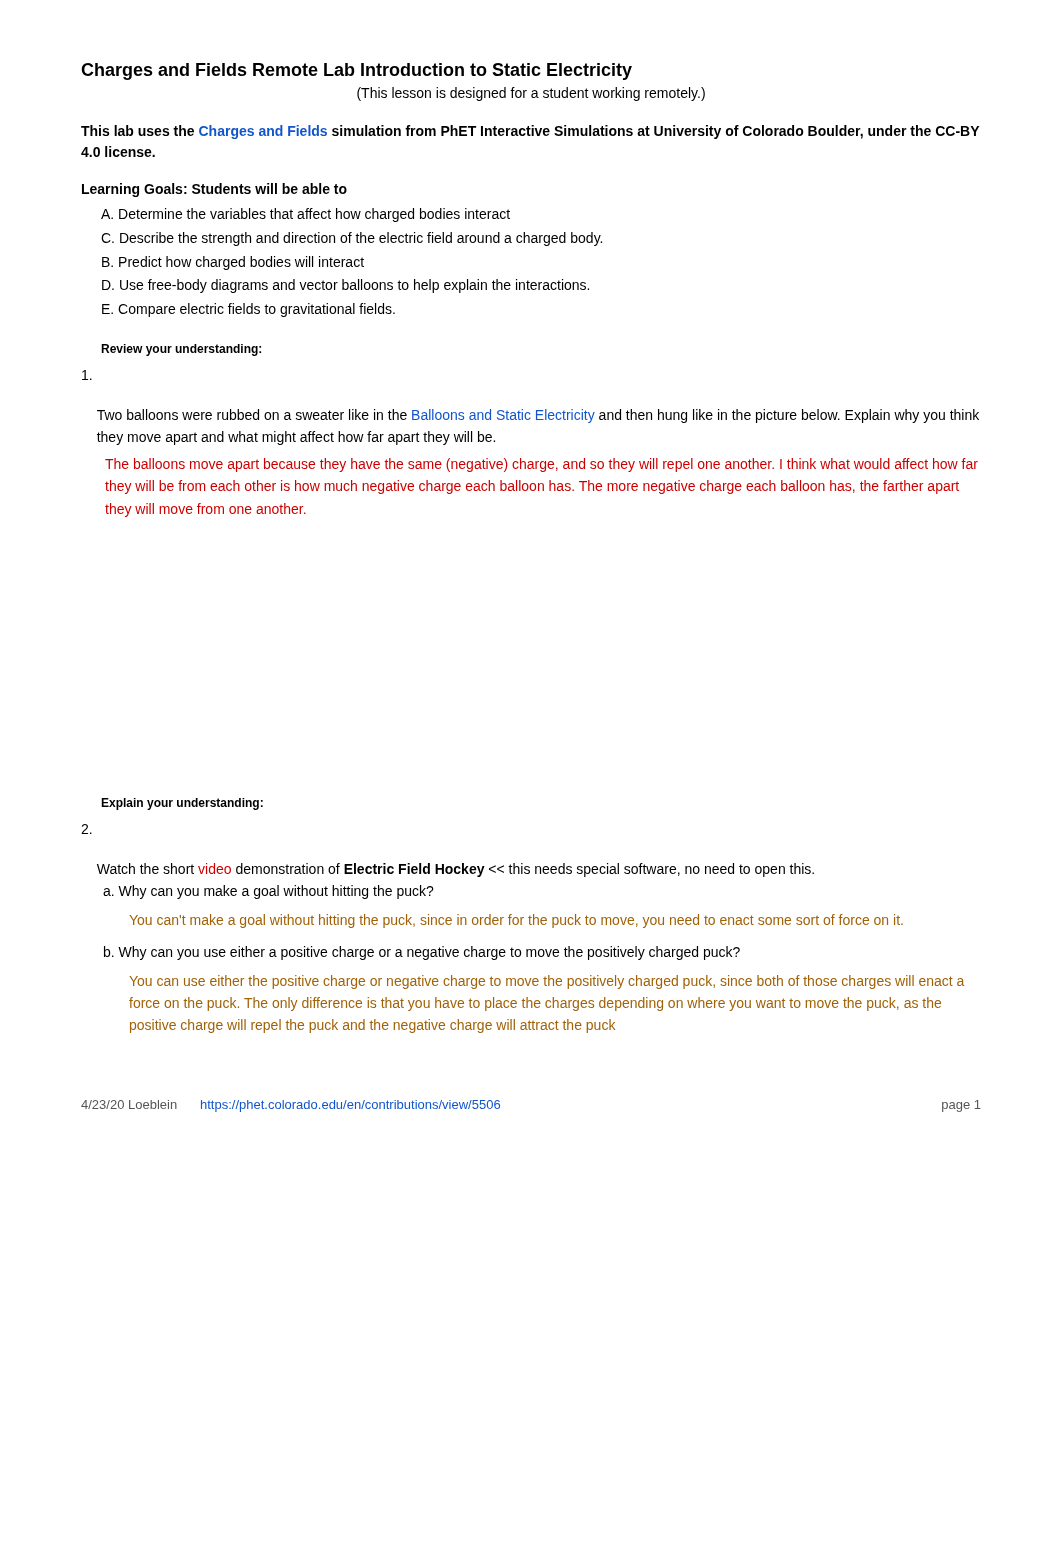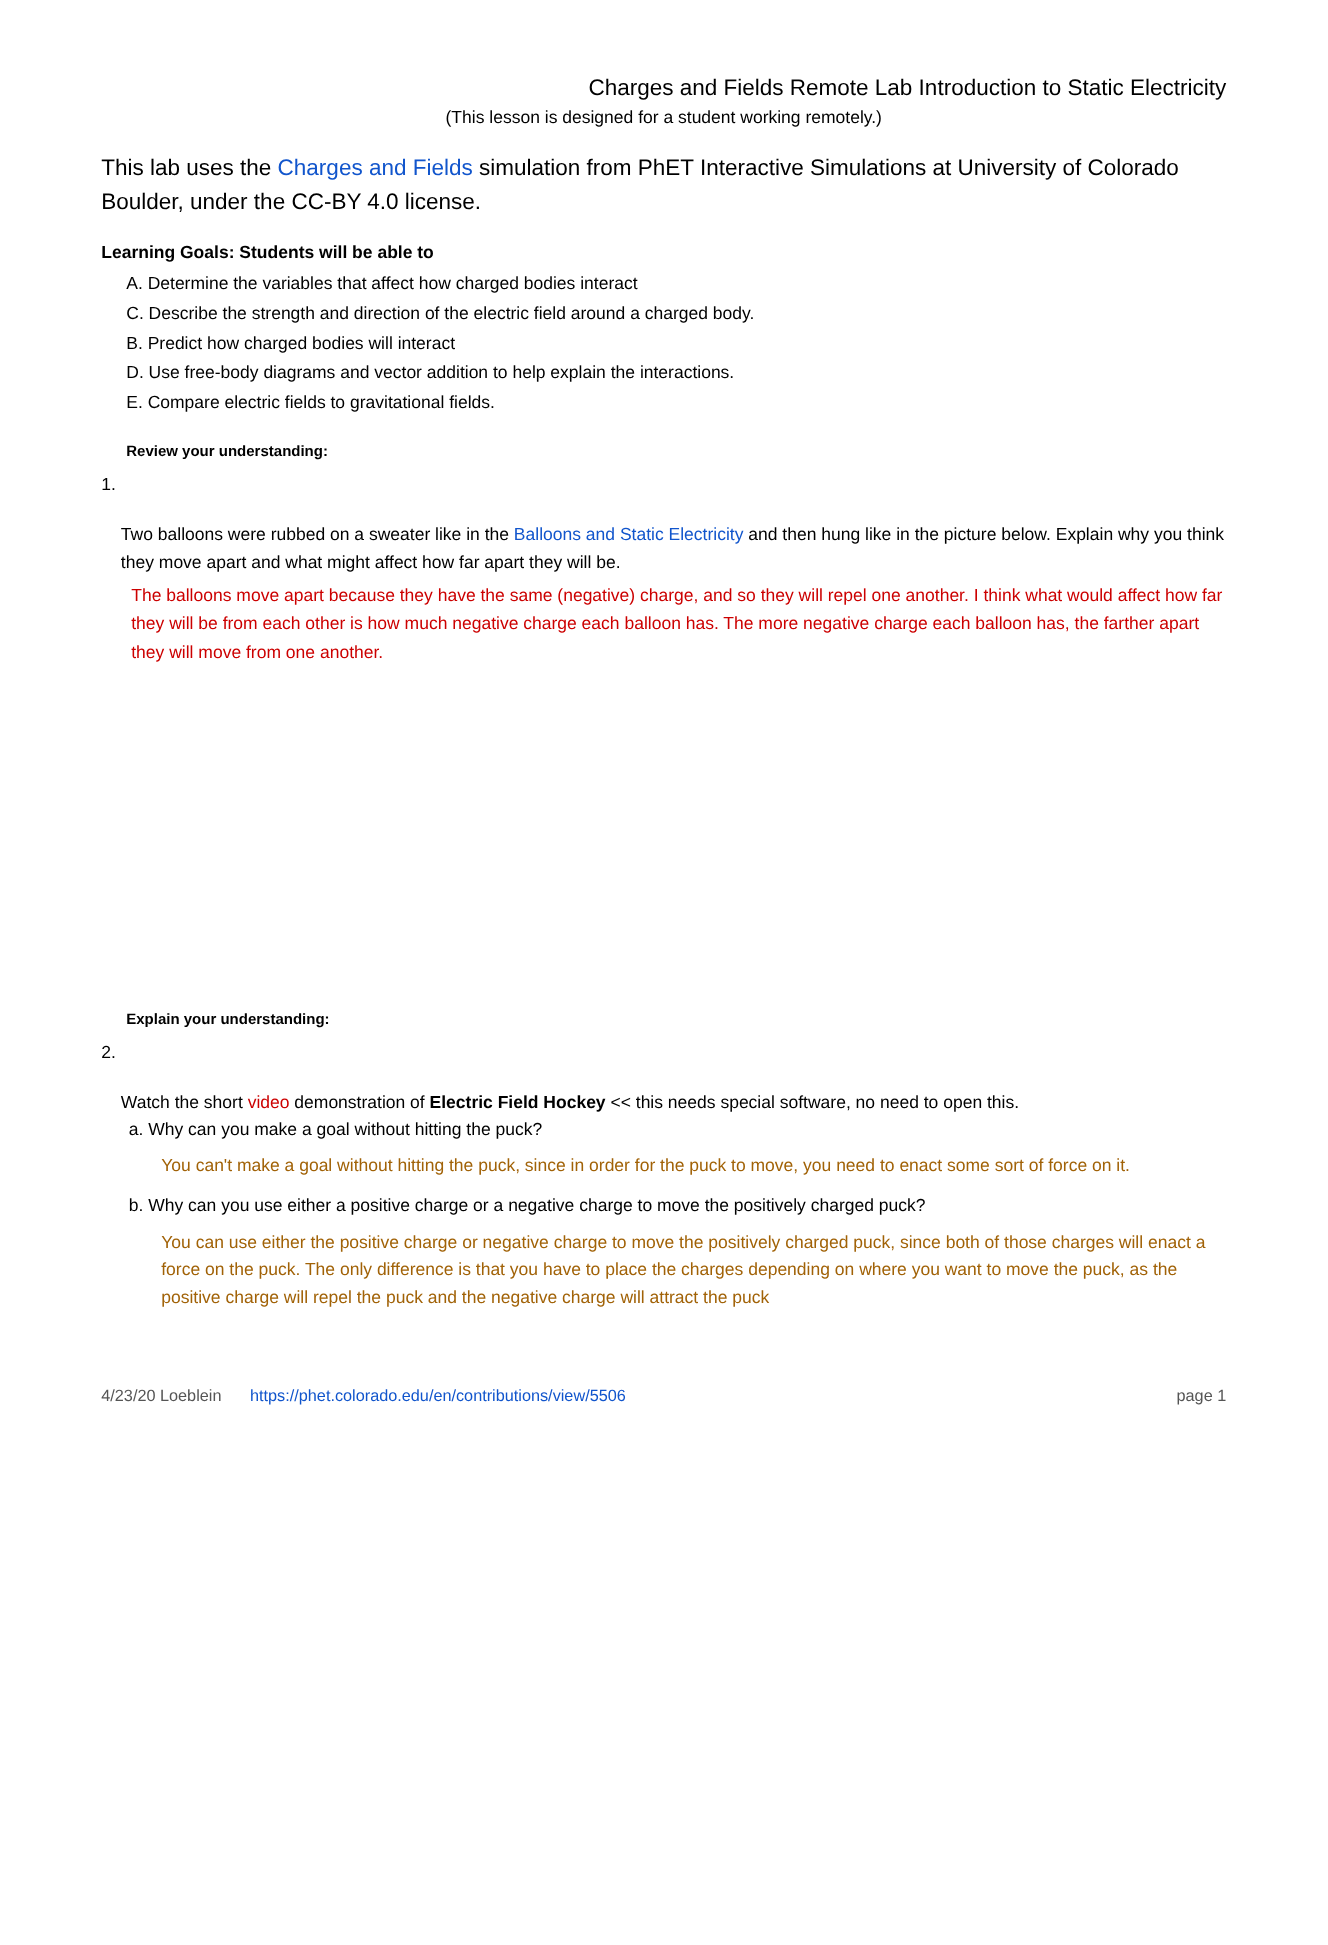--- a/index.html
+++ b/index.html
@@ -10,34 +10,35 @@
       color: #000;
       width: 1062px;
       min-height: 1556px;
       padding: 60px 80px 60px 80px;
     }
     .page-container {
       max-width: 900px;
       margin: 0 auto;
     }
     .main-title {
-      text-align: right;
+      text-align: left;
       font-size: 18px;
-      font-weight: normal;
+      font-weight: bold;
       margin-bottom: 4px;
     }
     .subtitle {
       text-align: center;
       font-size: 14px;
       margin-bottom: 20px;
     }
     .intro-text {
-      font-size: 18px;
+      font-size: 14px;
       margin-bottom: 18px;
       line-height: 1.5;
+      font-weight: bold;
     }
     .link-blue {
       color: #1155CC;
       text-decoration: none;
     }
     .learning-goals {
       margin-bottom: 20px;
     }
     .learning-goals-title {
       font-weight: bold;
@@ -134,21 +135,21 @@
 
   <div class="learning-goals">
     <p class="learning-goals-title">
       <span>Learning Goals:</span>
       <span> Students will be able to</span>
     </p>
     <ul class="learning-goals-list">
       <li>A. Determine the variables that affect how charged bodies interact</li>
       <li>C. Describe the strength and direction of the electric field around a charged body.</li>
       <li>B. Predict how charged bodies will interact</li>
-      <li>D. Use free-body diagrams and vector addition to help explain the interactions.</li>
+      <li>D. Use free-body diagrams and vector balloons to help explain the interactions.</li>
       <li>E. Compare electric fields to gravitational fields.</li>
     </ul>
   </div>
 
   <div class="review-section">
     <p class="section-title">Review your understanding:</p>
 
     <div class="question-item">
       <div class="question-number">
         <span>1.</span>

